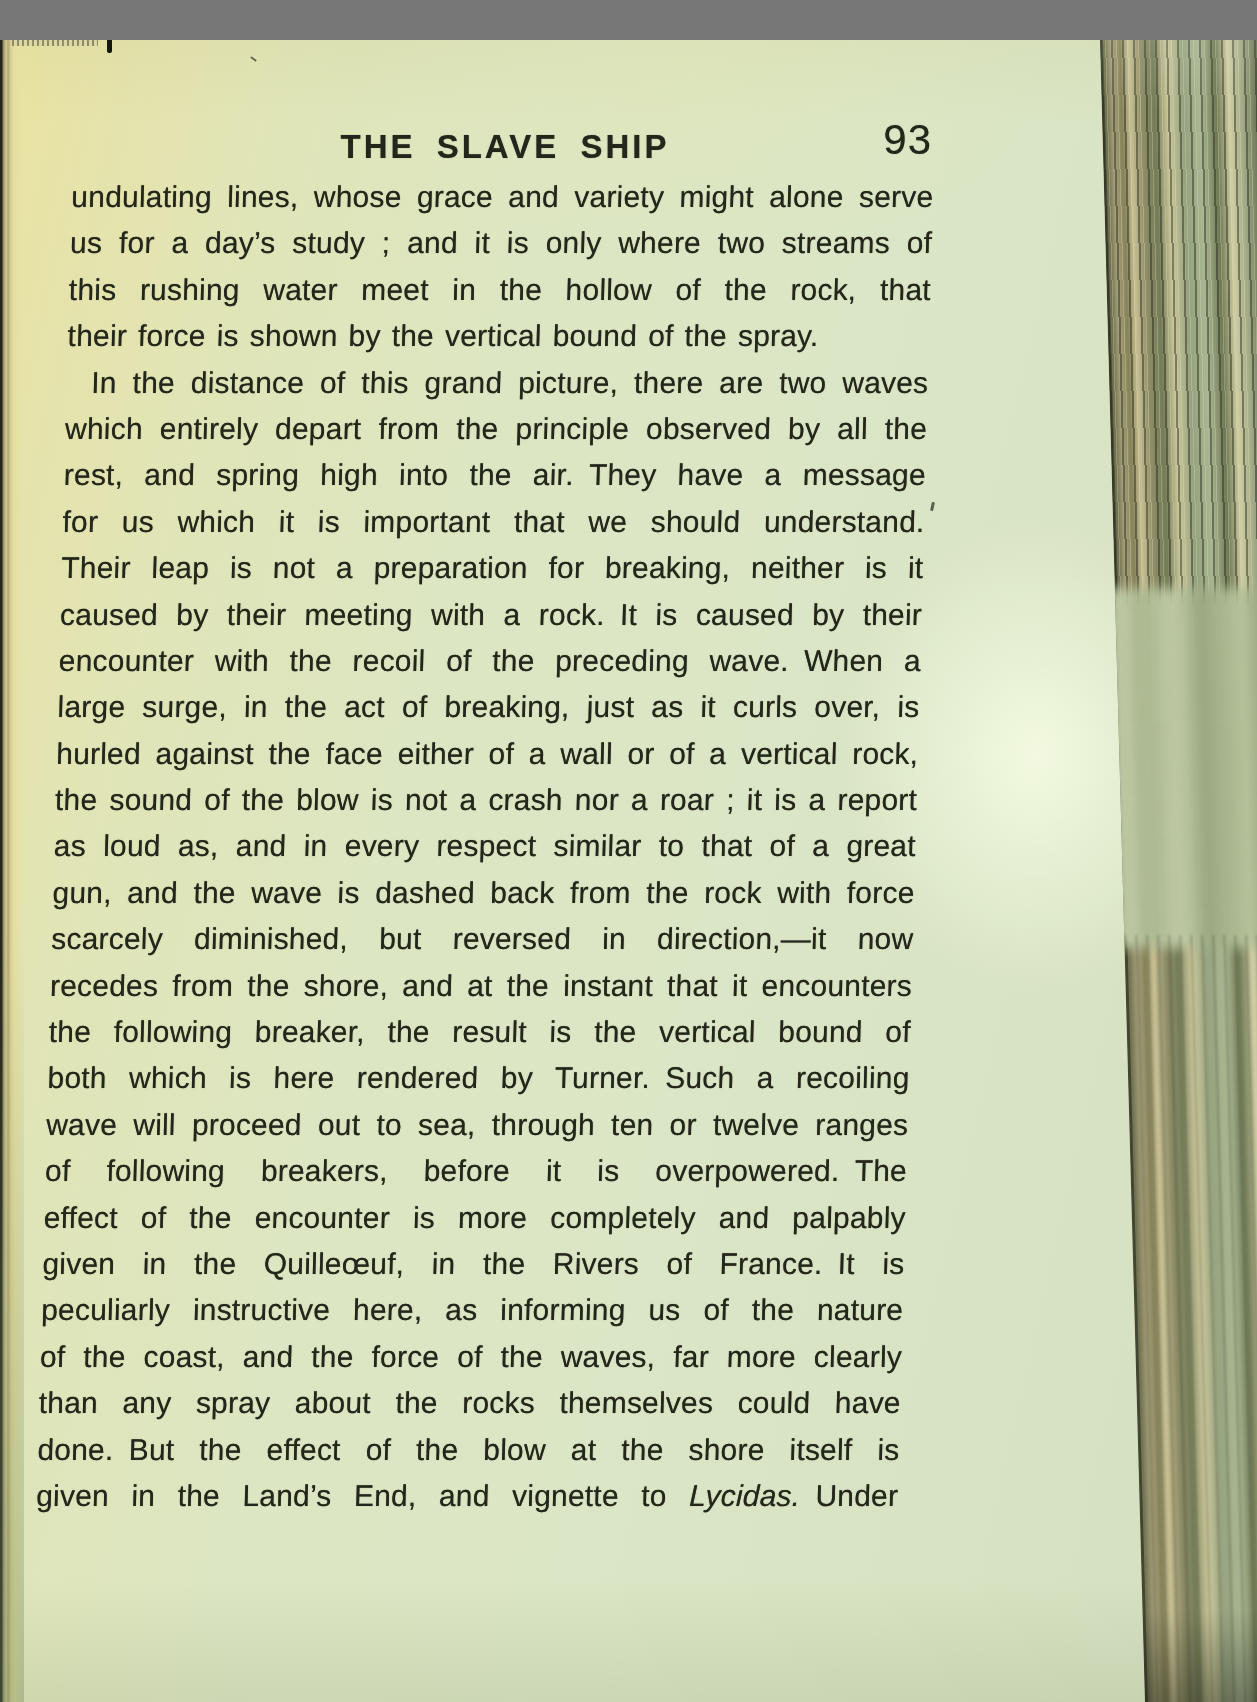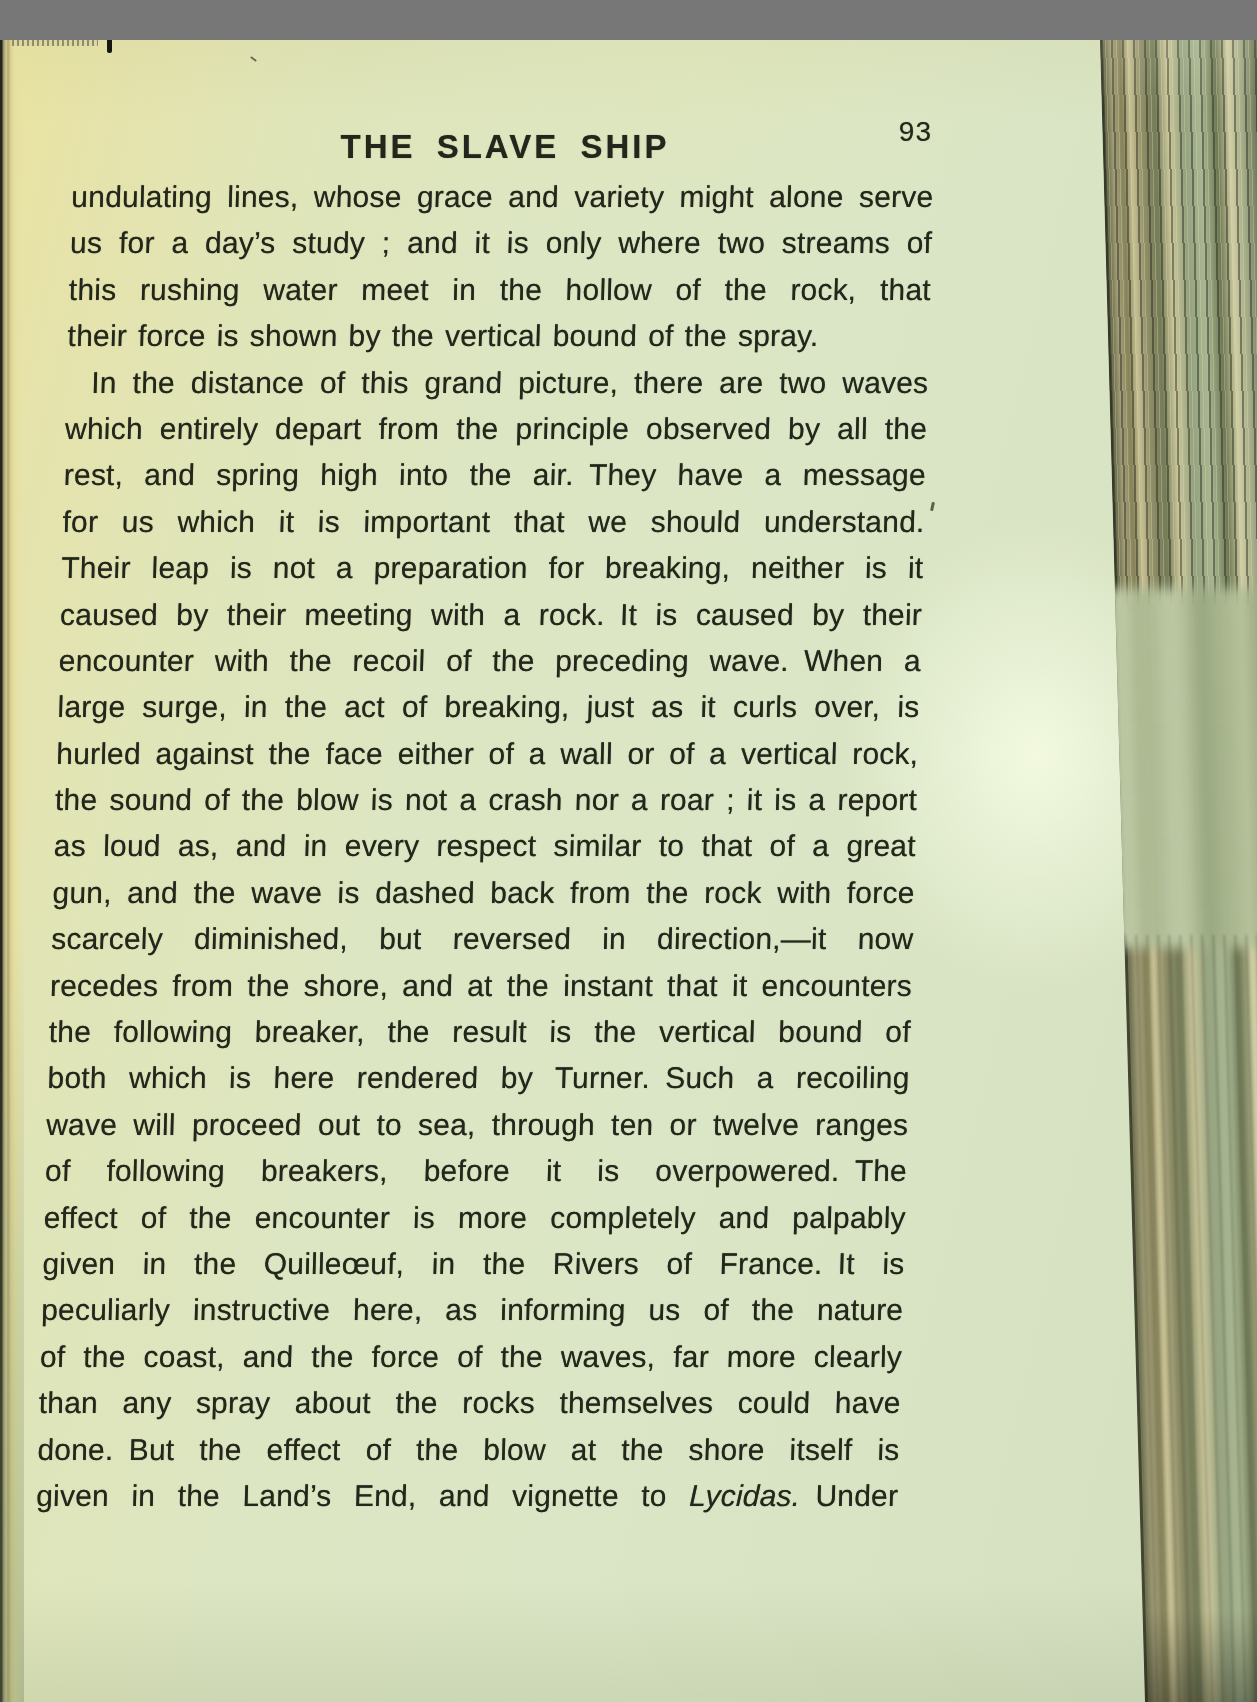--- a/index.html
+++ b/index.html
@@ -97,21 +97,21 @@
   .head-title{
     position:absolute;left:0;right:0;top:6px;
     text-align:center;
     font-size:33px;font-weight:700;
     letter-spacing:3px;word-spacing:9px;
     color:var(--ink);
     text-shadow:0 0 1px rgba(30,32,20,0.55);
   }
   .head-num{
     position:absolute;right:2px;top:-6px;
-    font-size:28px;font-weight:400;letter-spacing:1px;
+    font-size:42px;font-weight:400;letter-spacing:1px;
     color:var(--ink);
     text-shadow:0 0 1px rgba(30,32,20,0.5);
   }
   
   .body-text{
     position:absolute;left:72px;top:134px;width:862px;
     transform:skewX(-1.55deg);transform-origin:top left;
     color:var(--ink);
     font-size:30px;line-height:46.4px;
     letter-spacing:0.2px;word-spacing:2.5px;

